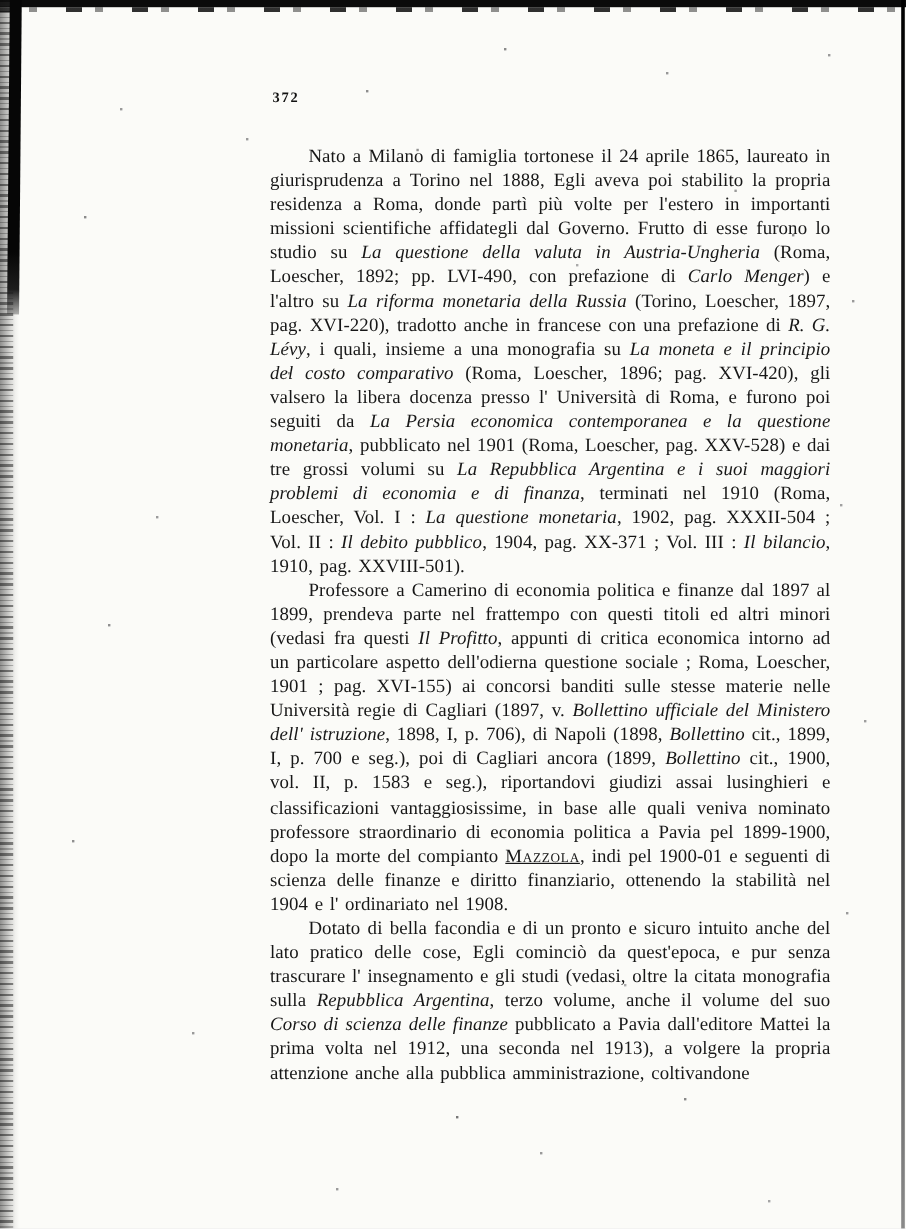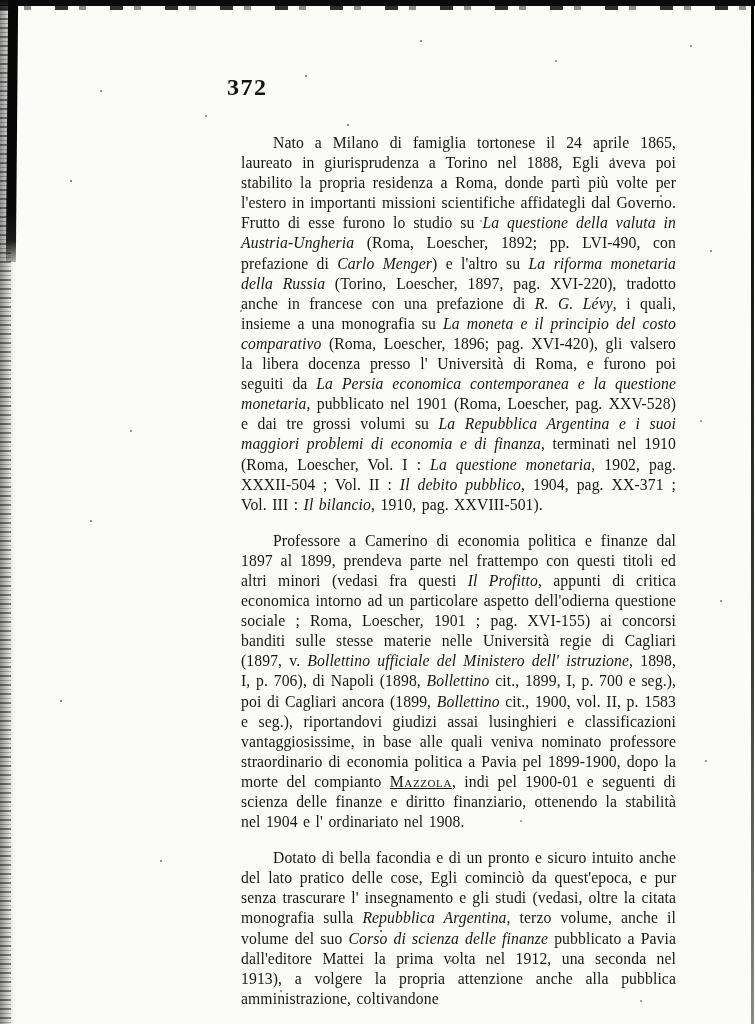--- a/index.html
+++ b/index.html
@@ -65,36 +65,36 @@
   }
 
   
   .text-block {
     position: absolute;
     left: 225px;
     top: 74px;
     width: 467px;
   }
   .page-number {
-    font-size: 24px;
+    font-size: 12px;
     font-weight: bold;
     letter-spacing: 1.5px;
     color: #121212;
     margin-left: 2px;
   }
   .body-text {
     margin-top: 32px;
     font-size: 15.7px;
     line-height: 20.1px;
     text-align: justify;
     word-spacing: 0.09em;
     letter-spacing: 0.1px;
   }
   .body-text p {
-    margin: 16px;
+    margin: 0;
     text-indent: 32px;
   }
   .it { font-style: italic; }
   .sc { font-variant: small-caps; letter-spacing: 0.6px; text-decoration: underline; }
 </style>
 </head>
 <body>
 
 <div class="sheet">
   <div class="edge-top"></div>

